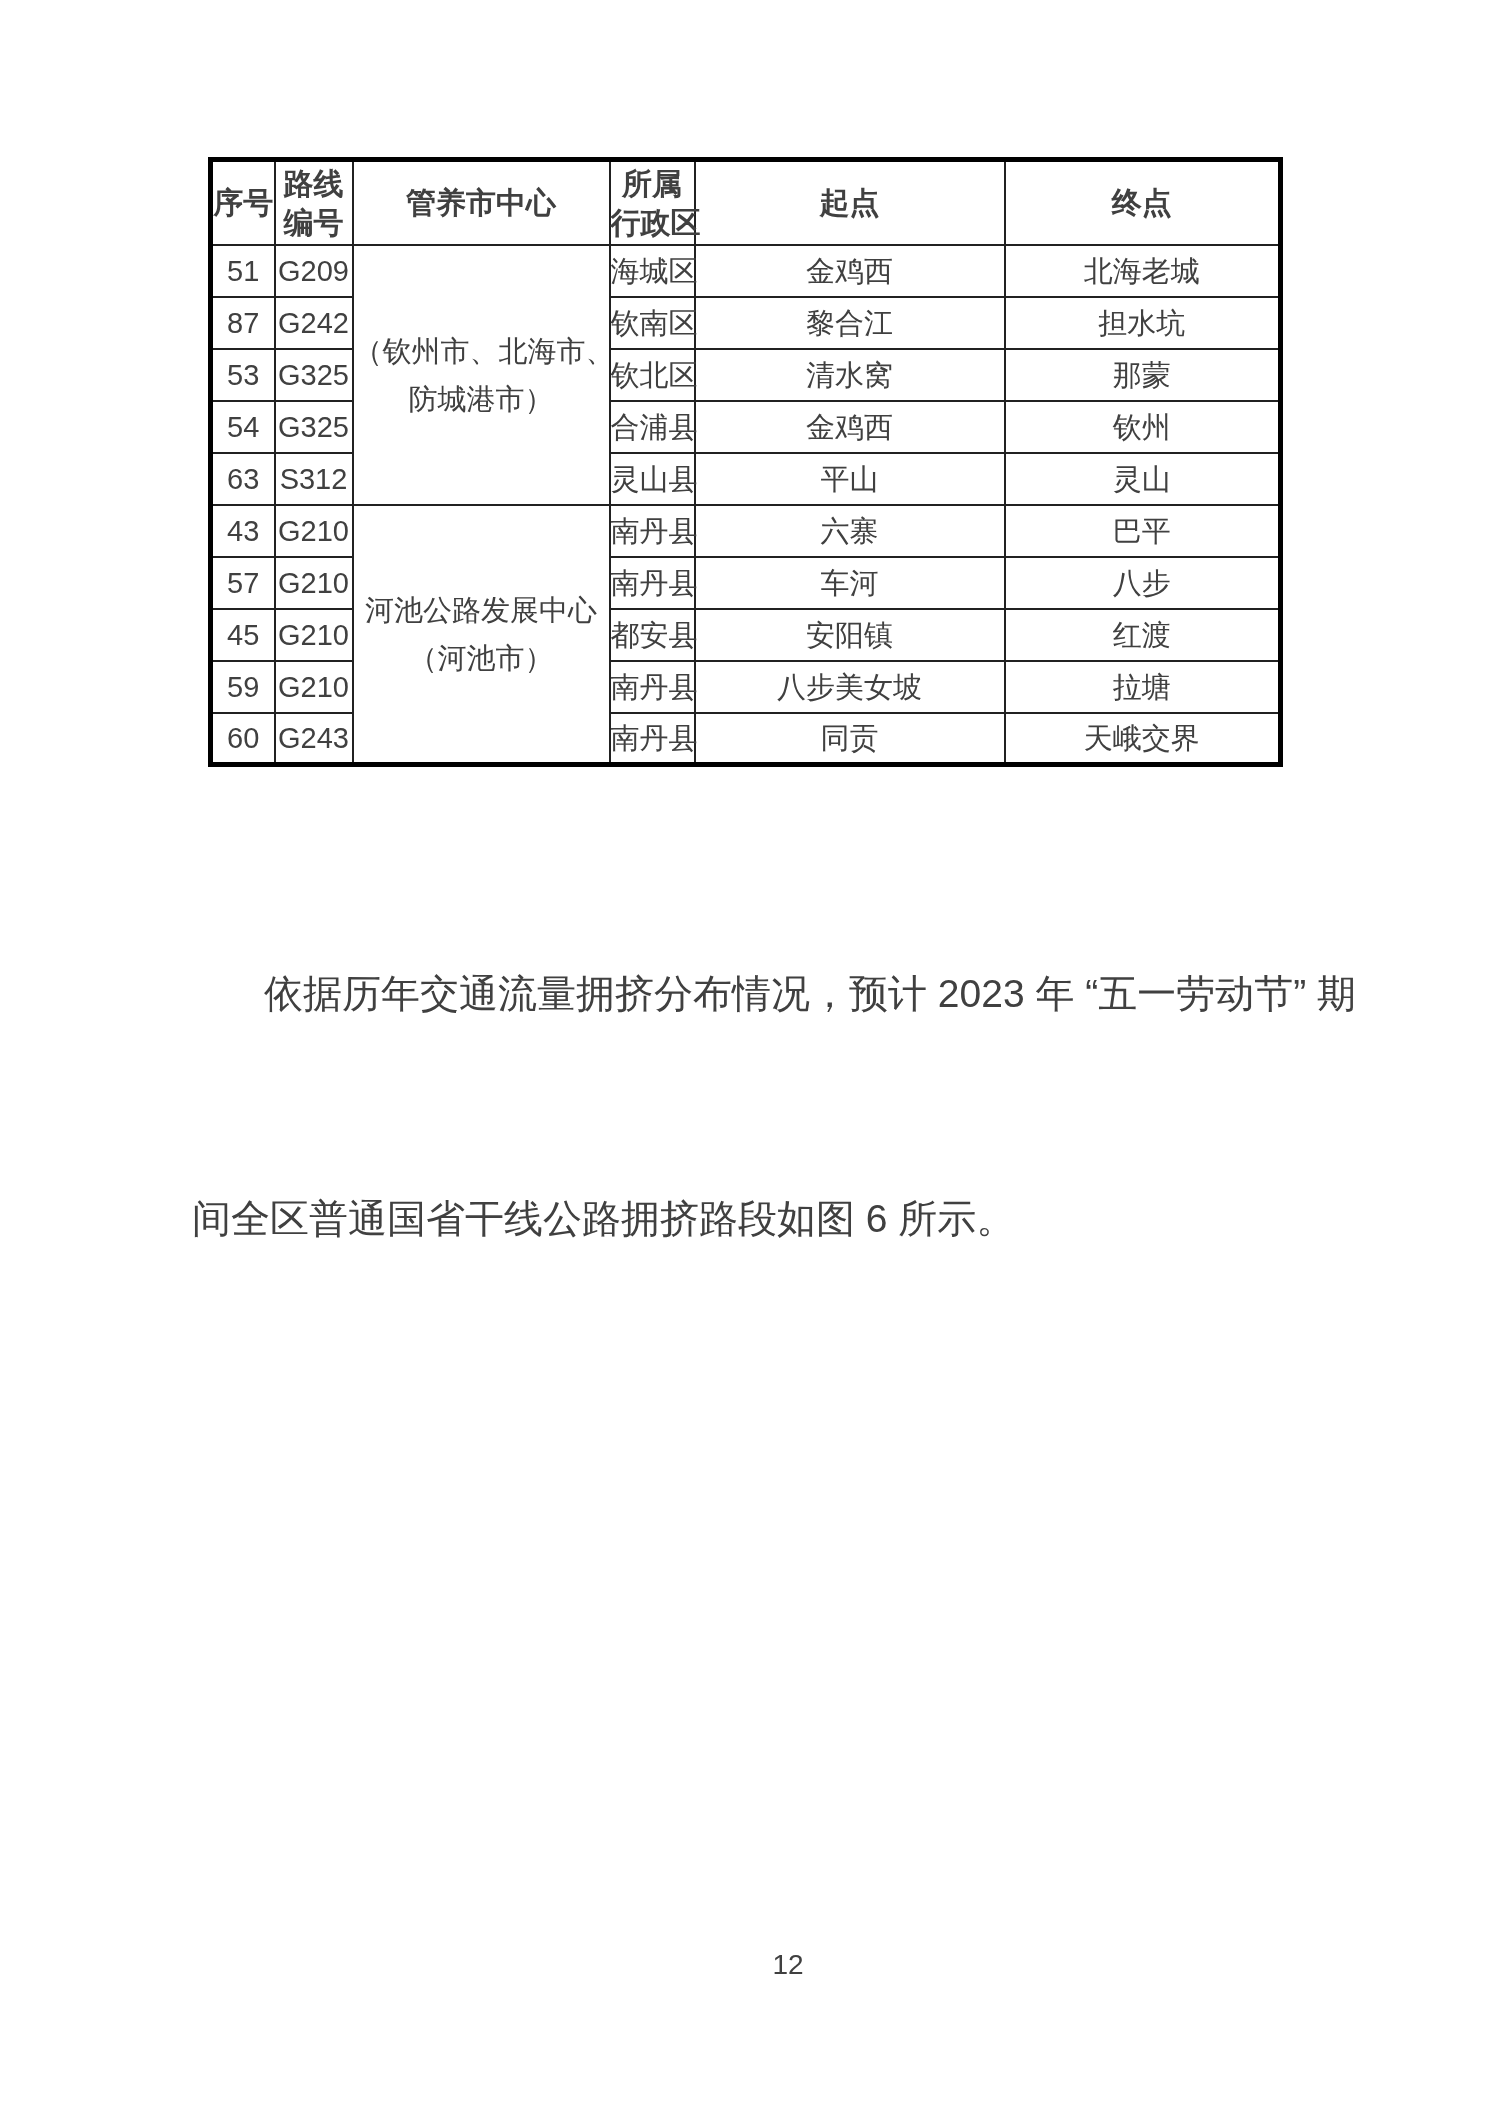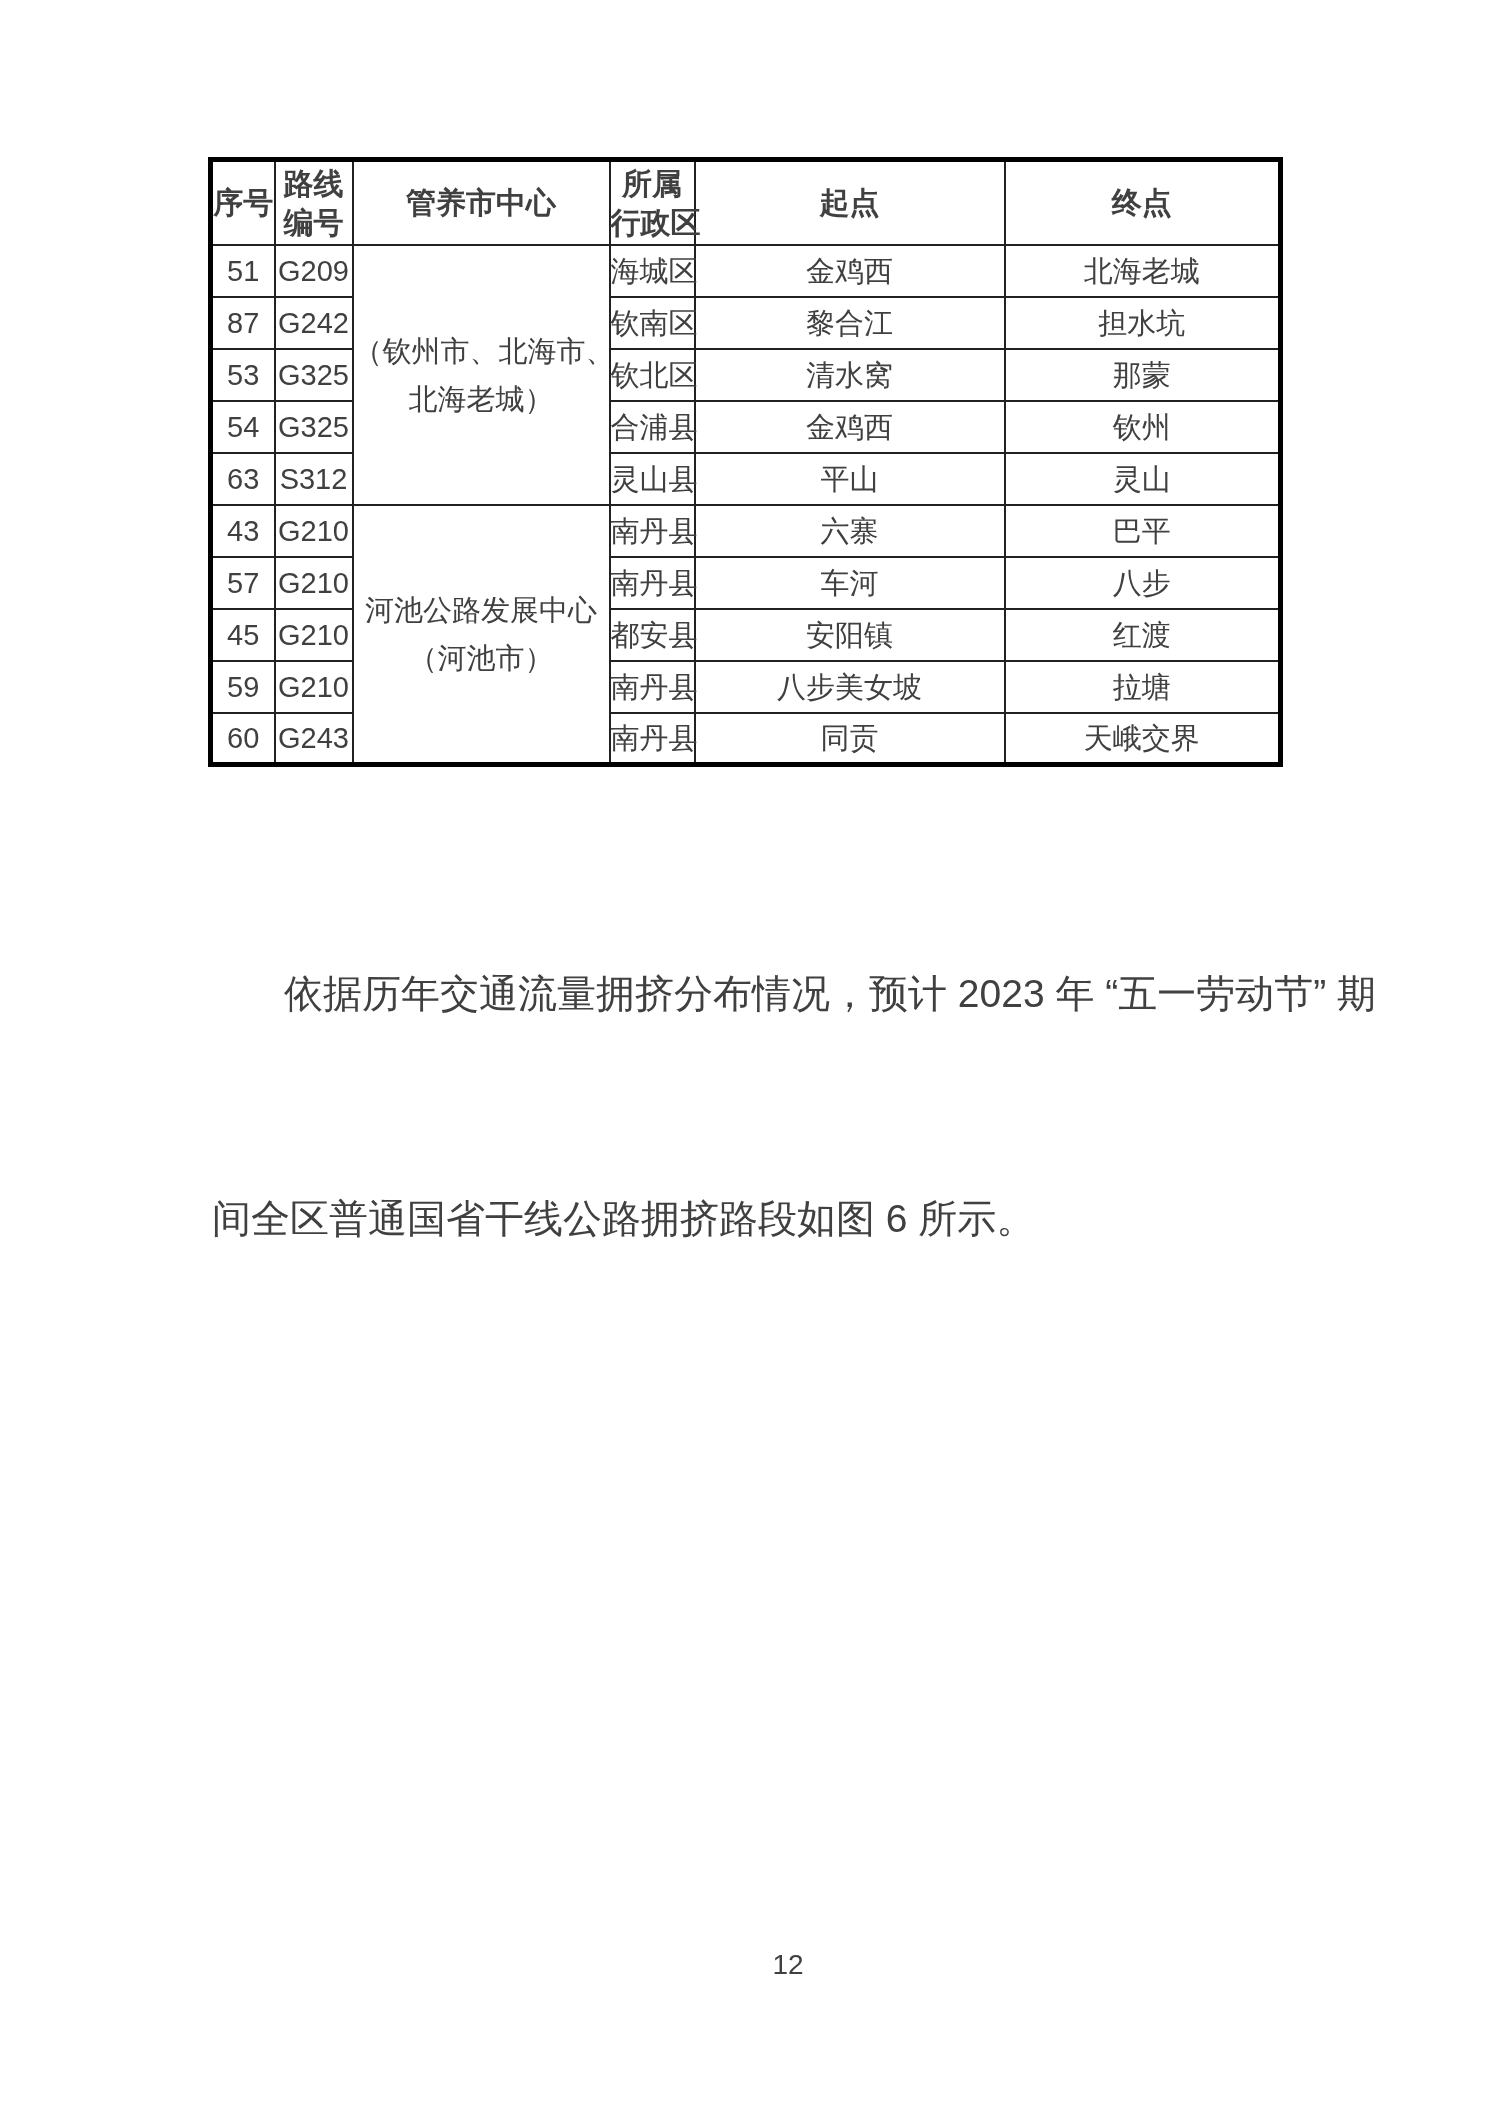--- a/index.html
+++ b/index.html
@@ -57,21 +57,21 @@
     padding-top: 4px;
   }
   td.center-mid {
     vertical-align: middle;
     padding-bottom: 48px;
   }
 
   
   .para {
     position: absolute;
-    left: 212px;
+    left: 192px;
     top: 806px;
     width: 1072px;
     font-size: 39px;
     line-height: 75px;
     white-space: pre;
   }
   .para .line1 { text-indent: 72px; }
 
   
   .page-num {
@@ -109,21 +109,21 @@
 行政区</th>
         <th>起点</th>
         <th>终点</th>
       </tr>
     </thead>
     <tbody>
       <tr>
         <td>51</td>
         <td>G209</td>
         <td class="center-cell center-top" rowspan="5">（钦州市、北海市、
-北海老城）</td>
+防城港市）</td>
         <td>海城区</td>
         <td>金鸡西</td>
         <td>北海老城</td>
       </tr>
       <tr>
         <td>87</td>
         <td>G242</td>
         <td>钦南区</td>
         <td>黎合江</td>
         <td>担水坑</td>

